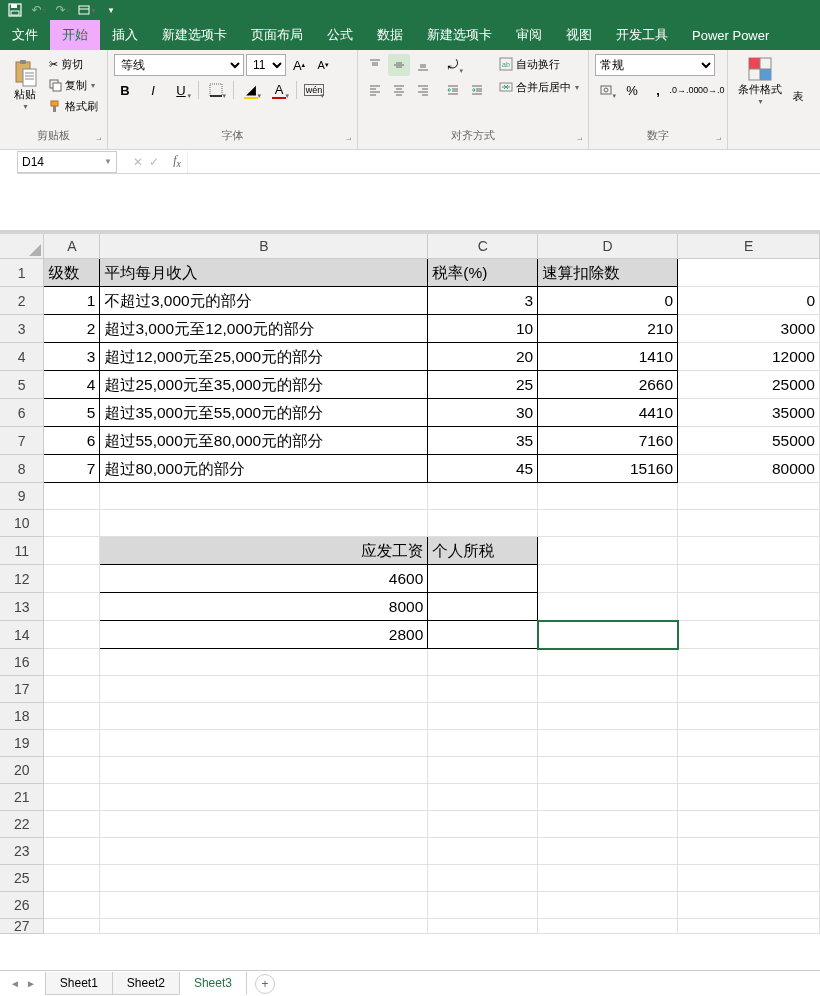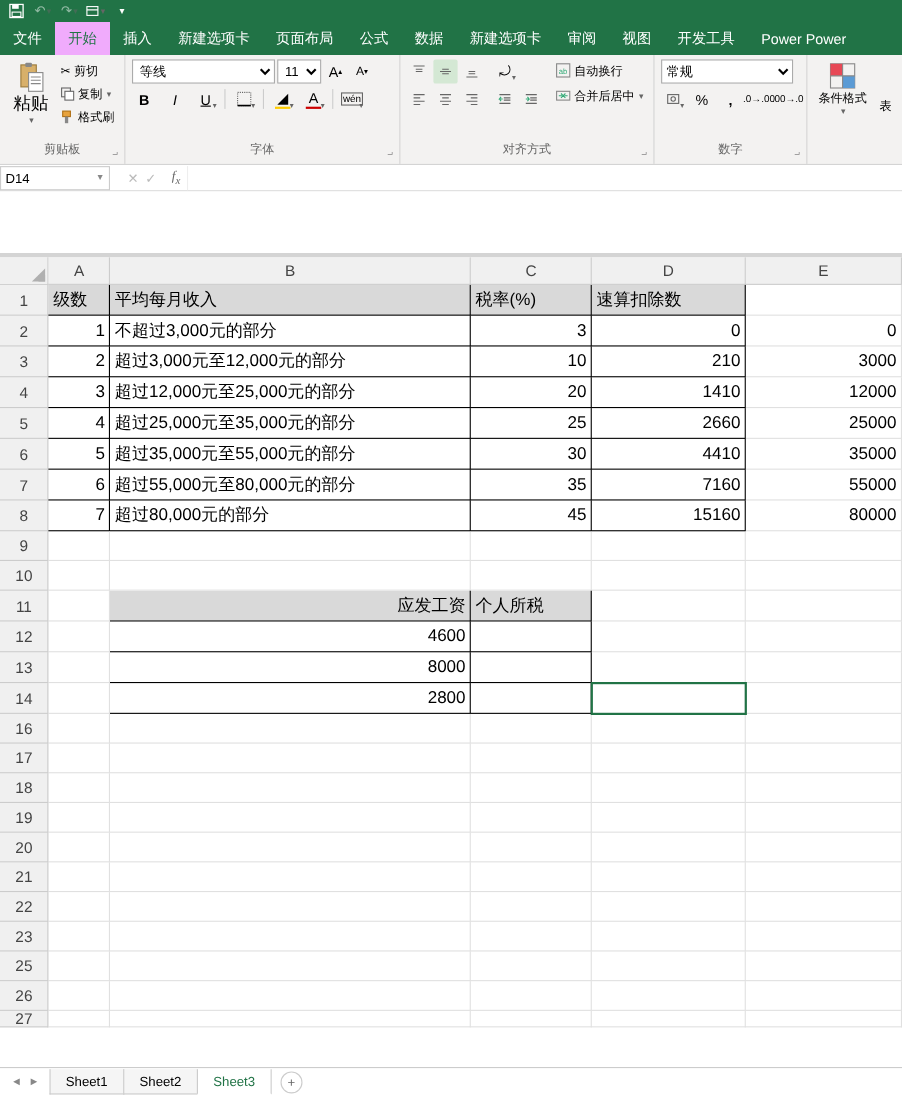--- a/index.html
+++ b/index.html
@@ -19,21 +19,21 @@
 .paste-big { display:flex; flex-direction:column; align-items:center; padding:2px 6px; cursor:pointer; }
 .icon-paste { width:26px; height:28px; }
 .font-select { height:22px; font-size:12px; border:1px solid #ababab; padding:0 2px; background:#fff; }
 .fsize { width:40px; }
 .fname { width:130px; }
 .tool-btn { width:22px; height:22px; display:flex; align-items:center; justify-content:center; cursor:pointer; font-size:13px; border-radius:2px; position:relative; }
 .tool-btn.dd::after { content:'▾'; font-size:7px; position:absolute; right:1px; bottom:1px; color:#666;}
 .dd-caret{font-size:8px;color:#666;margin-left:1px;}
 .nf-select { width:120px; height:22px; border:1px solid #ababab; background:#fff; font-size:12px; }
 .cond-fmt { display:flex; flex-direction:column; align-items:center; padding:2px 4px; cursor:pointer; }
-.namebox-bar { height:24px; display:flex; align-items:center; border-bottom:1px solid #d4d4d4; background:#fff; }
+.namebox-bar { height:24px; display:flex; align-items:center; border-bottom:1px solid #d4d4d4; background:#fff;margin-left:17px; }
 .namebox { width:100px; height:22px; border:1px solid #ccc; padding:0 4px; font-size:12px; display:flex; align-items:center; justify-content:space-between; }
 .fx-btns { display:flex; gap:6px; padding:0 8px; color:#888; }
 .fx-label { font-style:italic; font-family:'Times New Roman',serif; padding:0 6px; color:#666; }
 .formula-bar { height:60px; border-bottom:4px solid #d4d4d4; background:#fff; }
 .grid-wrapper { position:relative; }
 .sel-all { width:44px; height:24px; border-right:1px solid #ccc; border-bottom:1px solid #ccc; background:#f0f0f0; position:relative; }
 .sel-all::after { content:''; position:absolute; right:2px; bottom:2px; border:6px solid transparent; border-right-color:#b0b0b0; border-bottom-color:#b0b0b0; }
 .colhdr { background:#f0f0f0; border-right:1px solid #ccc; border-bottom:1px solid #ccc; text-align:center; font-size:14px; color:#444; height:24px; line-height:24px; }
 .rowhdr { background:#f0f0f0; border-right:1px solid #ccc; border-bottom:1px solid #ccc; text-align:center; font-size:14px; color:#444; width:44px; }
 .cell { border-right:1px solid #e0e0e0; border-bottom:1px solid #e0e0e0; padding:0 4px; font-size:15.5px; height:27px; line-height:27px; white-space:nowrap; overflow:hidden; }
@@ -96,21 +96,21 @@
     <div class="hstack">
       <div class="paste-big">
         <svg class="icon-paste" viewBox="0 0 26 28">
             <rect x="4" y="3" width="14" height="20" fill="#d8b06a" stroke="#9b7a3a"></rect>
             <rect x="8" y="1" width="6" height="4" rx="1" fill="#888"></rect>
             <rect x="11" y="10" width="13" height="17" fill="#fff" stroke="#888"></rect>
             <line x1="13" y1="14" x2="22" y2="14" stroke="#888"></line>
             <line x1="13" y1="17" x2="22" y2="17" stroke="#888"></line>
             <line x1="13" y1="20" x2="22" y2="20" stroke="#888"></line>
           </svg>
-        <span style="font-size:16px">粘贴</span>
+        <span style="font-size:11px">粘贴</span>
         <span class="dd-caret">▾</span>
       </div>
       <div class="vstack">
         <div class="btn-sm">
             <span>✂</span>
             <span>剪切</span>
           </div>
         <div class="btn-sm">
             <svg width="13" height="13" viewBox="0 0 13 13">
               <rect x="1" y="1" width="8" height="8" fill="none" stroke="#666"></rect>

